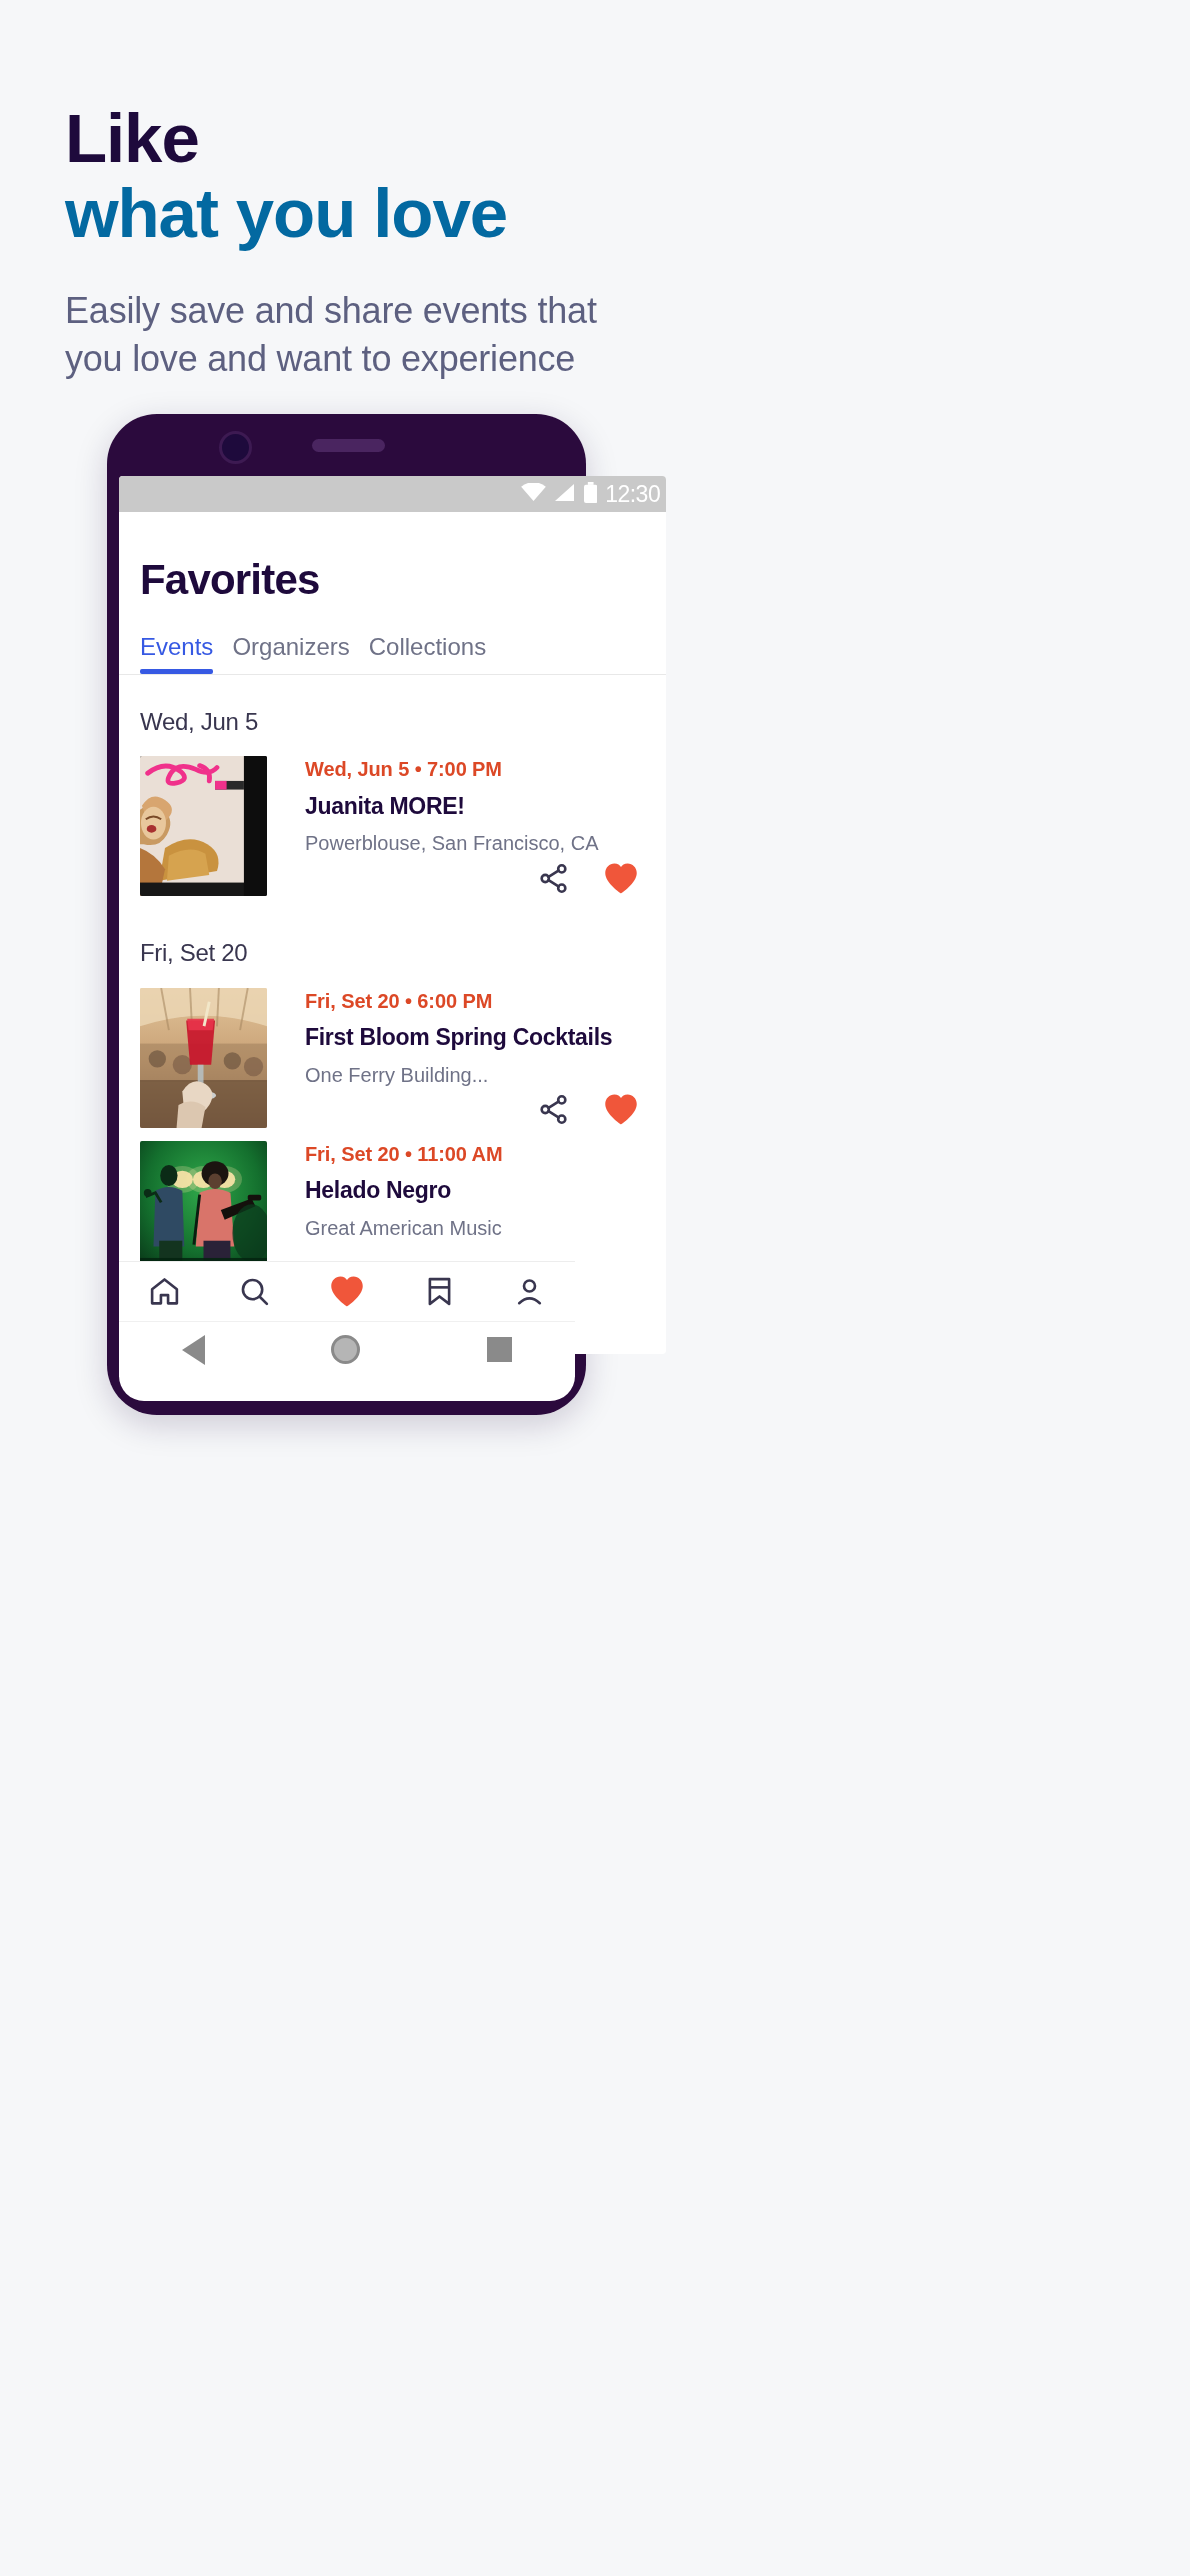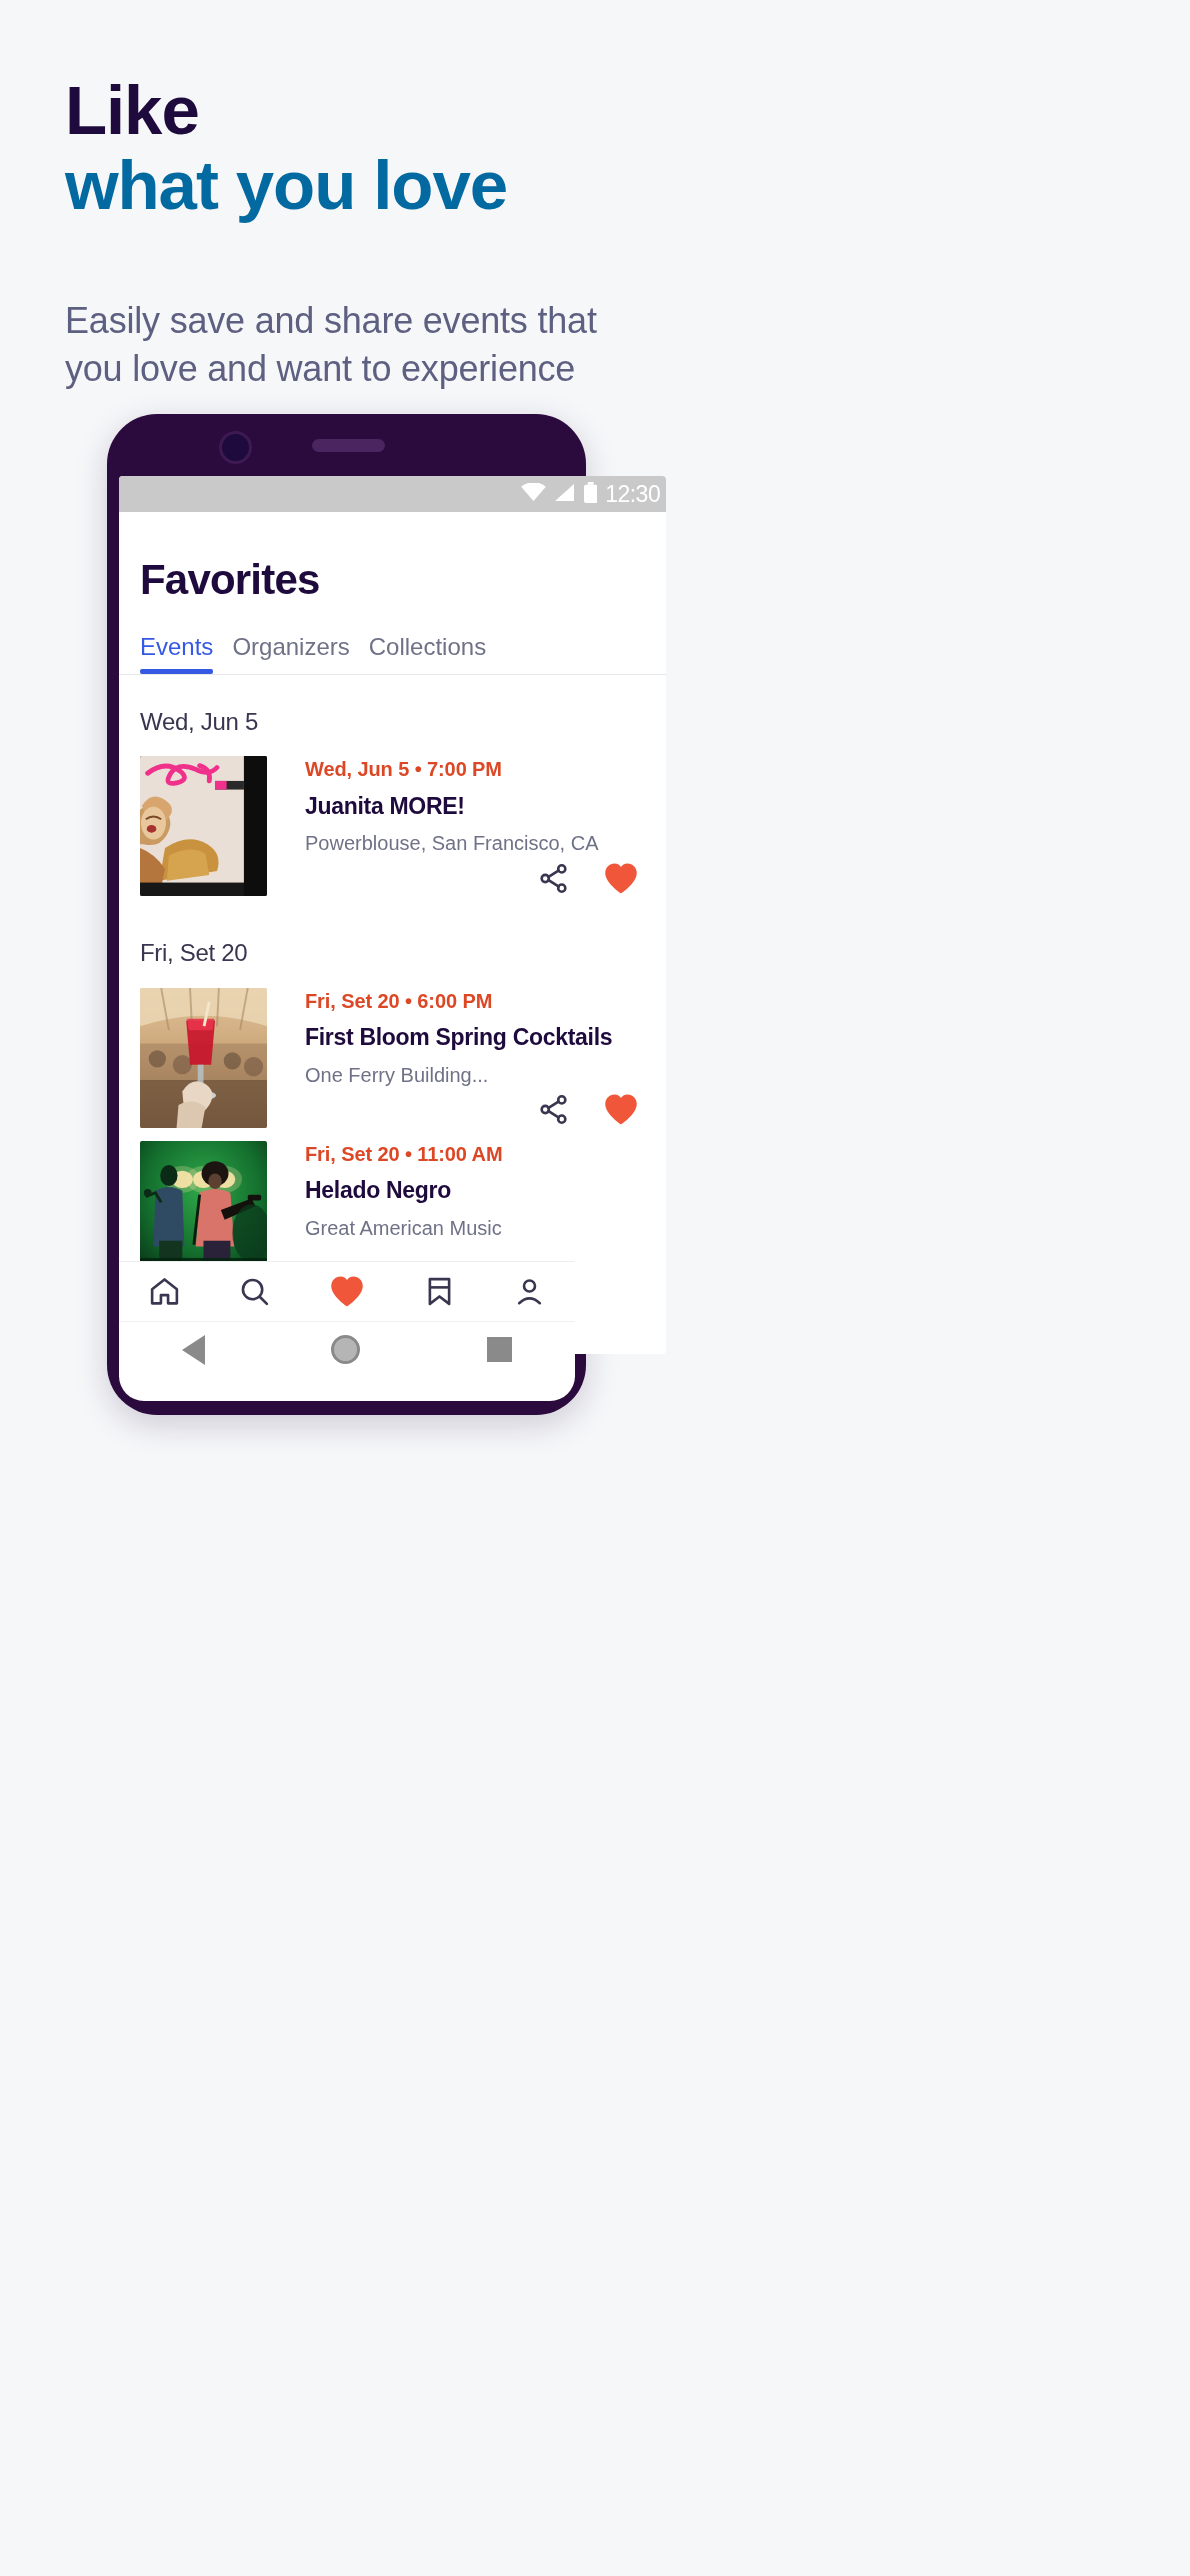--- a/index.html
+++ b/index.html
@@ -7,24 +7,24 @@
     width: 1190px; height: 2576px;
     background: #F6F7F9;
     font-family: "Liberation Sans", sans-serif;
     overflow: hidden;
   }
   .page { position: relative; width: 1190px; height: 2576px; background: #F6F7F9; }
 
   
   .promo { position: absolute; left: 65px; top: 73px; width: 1054px; }
   .promo h1 { font-size: 69px; line-height: 75px; font-weight: bold; letter-spacing: -1.1px; }
-  .promo .line1 { color: #1E0A3C; }
+  .promo .line1 { color: #1E0A3C; margin-top: 28px; }
   .promo .line2 { color: #0369a1; }
   .promo p.sub {
-    margin-top: 74px;
+    margin-top: 36px;
     font-size: 36px; line-height: 48px;
     color: #5D6080; font-weight: normal; letter-spacing: -0.2px;
     max-width: 556px;
   }
 
   
   .phone {
     position: absolute; left: 107px; top: 414px;
     width: 479px; height: 1001px;
     background: #2B0A3D;

